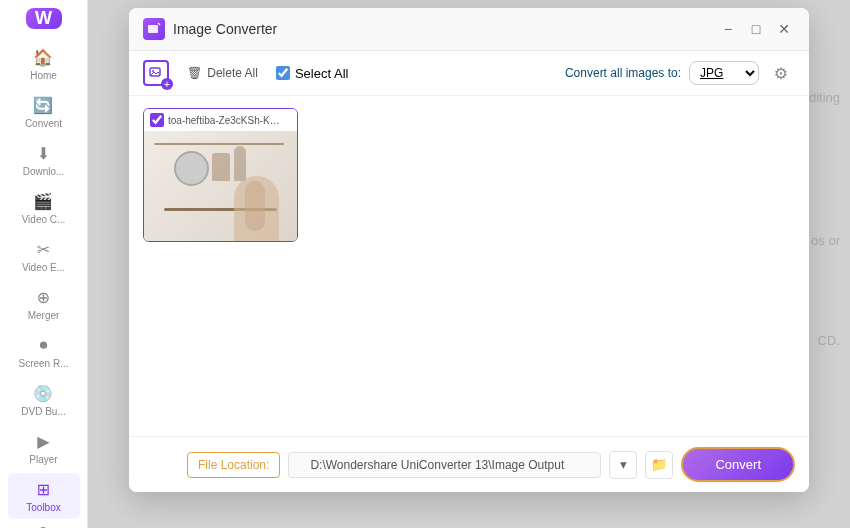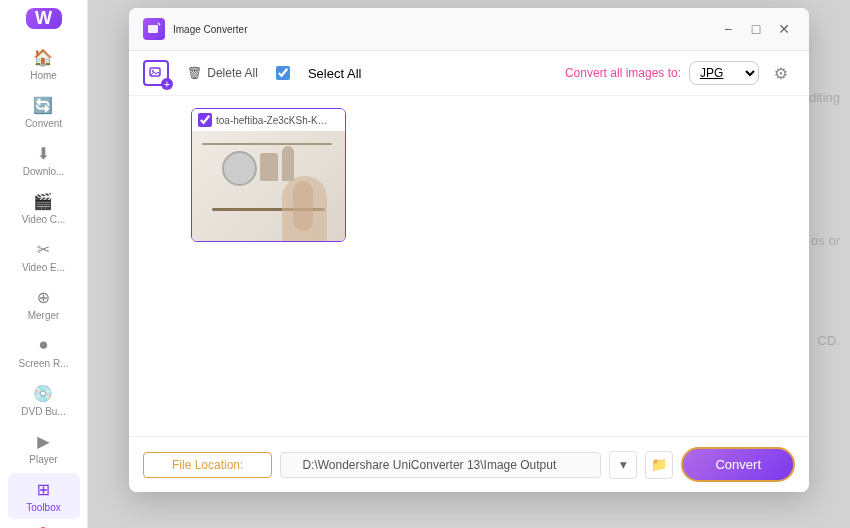--- a/index.html
+++ b/index.html
@@ -133,21 +133,21 @@
       justify-content: space-between;
       padding: 10px 14px;
       background: #f9f9f9;
       border-bottom: 1px solid #e8e8e8;
     }
 
     .modal-title {
       display: flex;
       align-items: center;
       gap: 8px;
-      font-size: 10px;
+      font-size: 14px;
       font-weight: 500;
       color: #333;
     }
 
     .modal-title-icon {
       width: 22px;
       height: 22px;
       background: linear-gradient(135deg, #a855f7, #7c3aed);
       border-radius: 4px;
       display: flex;
@@ -202,21 +202,21 @@
 
     .toolbar-right {
       margin-left: auto;
       display: flex;
       align-items: center;
       gap: 8px;
     }
 
     .convert-all-label {
       font-size: 12px;
-      color: #ec4899;
+      color: #0c4a6e;
     }
 
     .format-select {
       border: 1px solid #ccc;
       border-radius: 8px;
       padding: 3px 6px;
       font-size: 12px;
       background: white;
       cursor: pointer;
       min-width: 70px;
@@ -235,21 +235,20 @@
       color: #888;
       font-size: 16px;
       border-radius: 4px;
     }
 
     
     .modal-body {
       padding: 12px 14px;
       min-height: 340px;
       background: #fff;
-      margin-left: 48px;
     }
 
     
     .image-grid {
       display: flex;
       flex-wrap: wrap;
       gap: 8px;
     }
 
     .image-card {
@@ -334,25 +333,26 @@
       align-items: center;
       padding: 10px 14px;
       border-top: 1px solid #f0f0f0;
       background: #fff;
       gap: 8px;
     }
 
     .file-location-label {
       border: 1.5px solid #e0a040;
       border-radius: 4px;
-      padding: 5px 28px;
+      padding: 5px 10px;
       font-size: 12px;
       color: #e0a040;
       font-weight: 500;
       white-space: nowrap;
+      margin-left: 44px;
     }
 
     .file-path-input {
       flex: 1;
       border: 1px solid #e0e0e0;
       border-radius: 4px;
       padding: 5px 21px;
       font-size: 12px;
       color: #555;
       background: #fafafa;
@@ -522,21 +522,21 @@
               <path d="M2 9 L5 6 L7 8 L9 6 L11 9" stroke="#7c3aed" stroke-width="1"></path>
             </svg>
             <div class="add-icon-inner">+</div>
           </div>
 
           <button class="toolbar-btn">
             <span>🗑</span>
             <span>Delete All</span>
           </button>
 
-          <div style="display:flex;align-items:center;gap:18px;">
+          <div style="display:flex;align-items:center;gap:5px;">
             <input type="checkbox" class="checkbox-blue" checked="" style="">
             <span>Select All</span>
           </div>
 
           <div class="toolbar-right">
             <span class="convert-all-label">Convert all images to:</span>
             <select class="format-select">
               <option>JPG</option>
               <option>PNG</option>
               <option>BMP</option>

